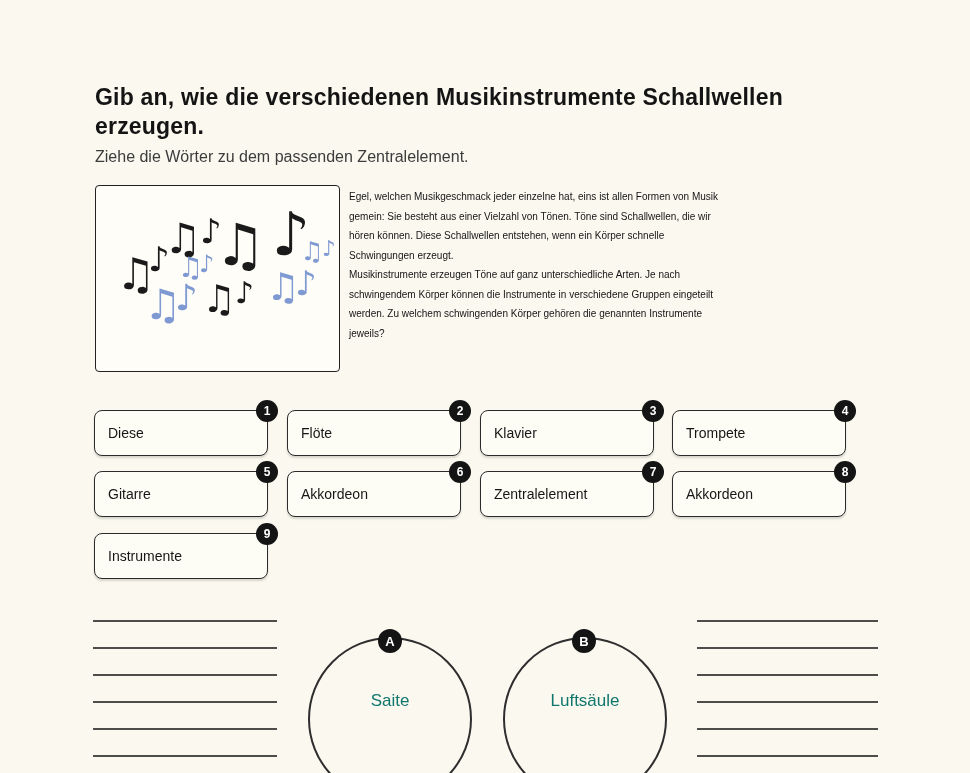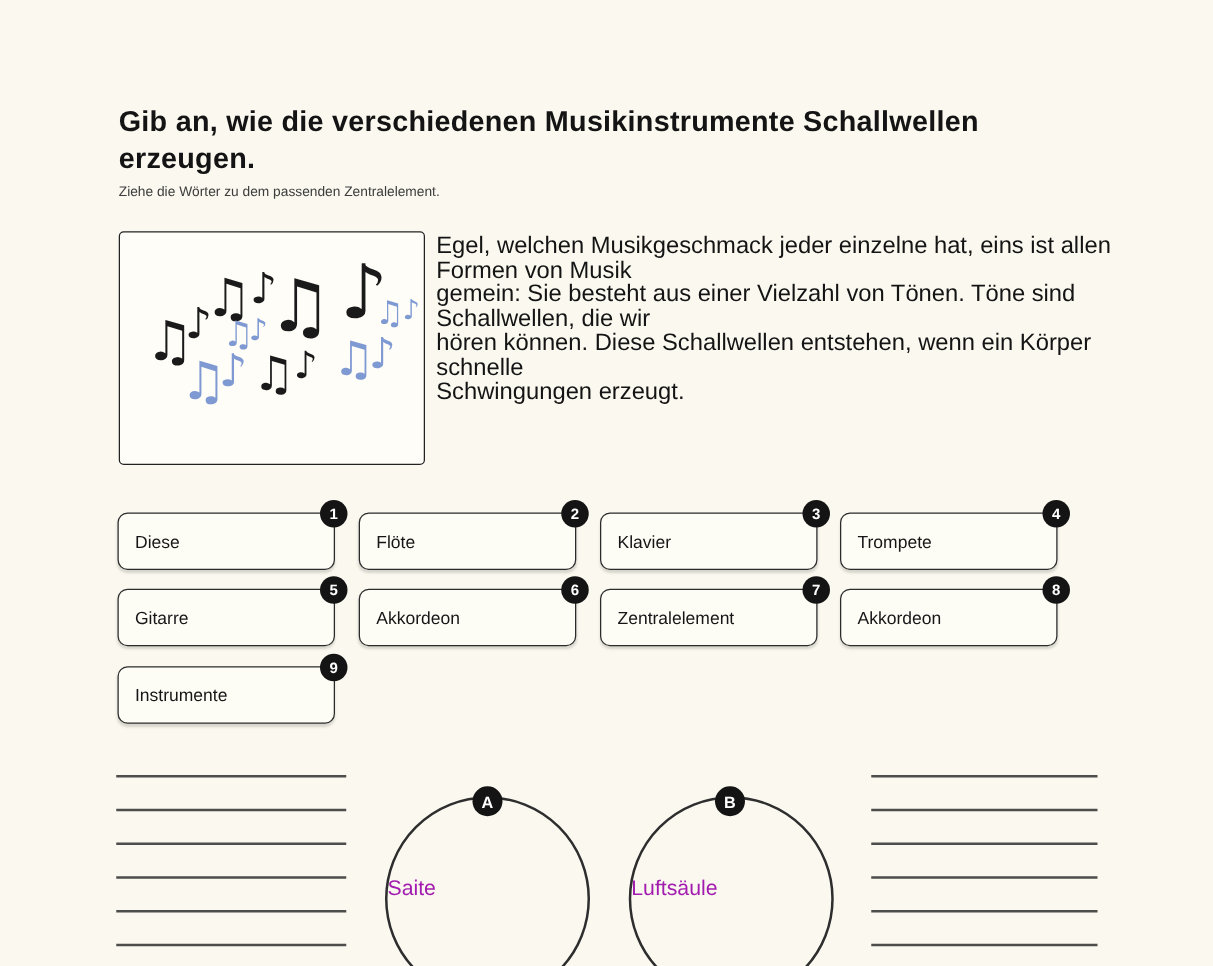--- a/index.html
+++ b/index.html
@@ -21,21 +21,21 @@
     font-weight: 700;
     line-height: 29px;
     letter-spacing: 0.2px;
     color: #141414;
     white-space: pre-line;
   }
   .page-subtitle {
     position: absolute;
     left: 95px;
     top: 148px;
-    font-size: 11px;
+    font-size: 16px;
     color: #3c3c3c;
   }
   .illustration-box {
     position: absolute;
     left: 95px;
     top: 185px;
     width: 245px;
     height: 187px;
     background: #fefdf7;
     border: 1.5px solid #222222;
@@ -46,21 +46,21 @@
     position: absolute;
     line-height: 1;
     font-family: "DejaVu Sans", sans-serif;
     user-select: none;
   }
   .intro-text {
     position: absolute;
     left: 349px;
     top: 187px;
     width: 545px;
-    font-size: 19px;
+    font-size: 10px;
     line-height: 19.5px;
     color: #141414;
   }
   .intro-text div { white-space: pre-line; }
   .word-card {
     position: absolute;
     width: 174px;
     height: 46px;
     background: #fdfcf5;
     border: 1.5px solid #2b2b2b;
@@ -106,26 +106,26 @@
     width: 164px;
     height: 164px;
     border: 2px solid #2e2e2e;
     border-radius: 50%;
     background: transparent;
   }
   .circle-a { left: 308px; }
   .circle-b { left: 503px; }
   .circle-label {
     position: absolute;
-    top: 62px;
+    top: 52px;
     left: 0;
     width: 100%;
-    text-align: left;
+    text-align: center;
     font-size: 17px;
-    color: #a21caf;
+    color: #0f766e;
   }
   .letter-badge {
     position: absolute;
     width: 24px;
     height: 24px;
     border-radius: 50%;
     background: #141414;
     color: #ffffff;
     font-size: 13px;
     font-weight: 700;
@@ -165,20 +165,24 @@
         <span class="note" style="left: 106px; top: 94px; font-size: 38px; color: rgb(26, 26, 26);">♫</span>
         <span class="note" style="left: 139px; top: 92px; font-size: 30px; color: rgb(26, 26, 26);">♪</span>
       </div>
   </div>
 
   <div class="intro-text">
     <div>Egel, welchen Musikgeschmack jeder einzelne hat, eins ist allen Formen von Musik
 gemein: Sie besteht aus einer Vielzahl von Tönen. Töne sind Schallwellen, die wir
 hören können. Diese Schallwellen entstehen, wenn ein Körper schnelle
 Schwingungen erzeugt.</div>
+    <div>Musikinstrumente erzeugen Töne auf ganz unterschiedliche Arten. Je nach
+schwingendem Körper können die Instrumente in verschiedene Gruppen eingeteilt
+werden. Zu welchem schwingenden Körper gehören die genannten Instrumente
+jeweils?</div>
   </div>
 
   <div class="word-card" style="left:94px;top:410px">
     <span>Diese</span>
     <span class="num-badge">1</span>
   </div>
   <div class="word-card" style="left:287px;top:410px">
     <span>Flöte</span>
     <span class="num-badge">2</span>
   </div>

